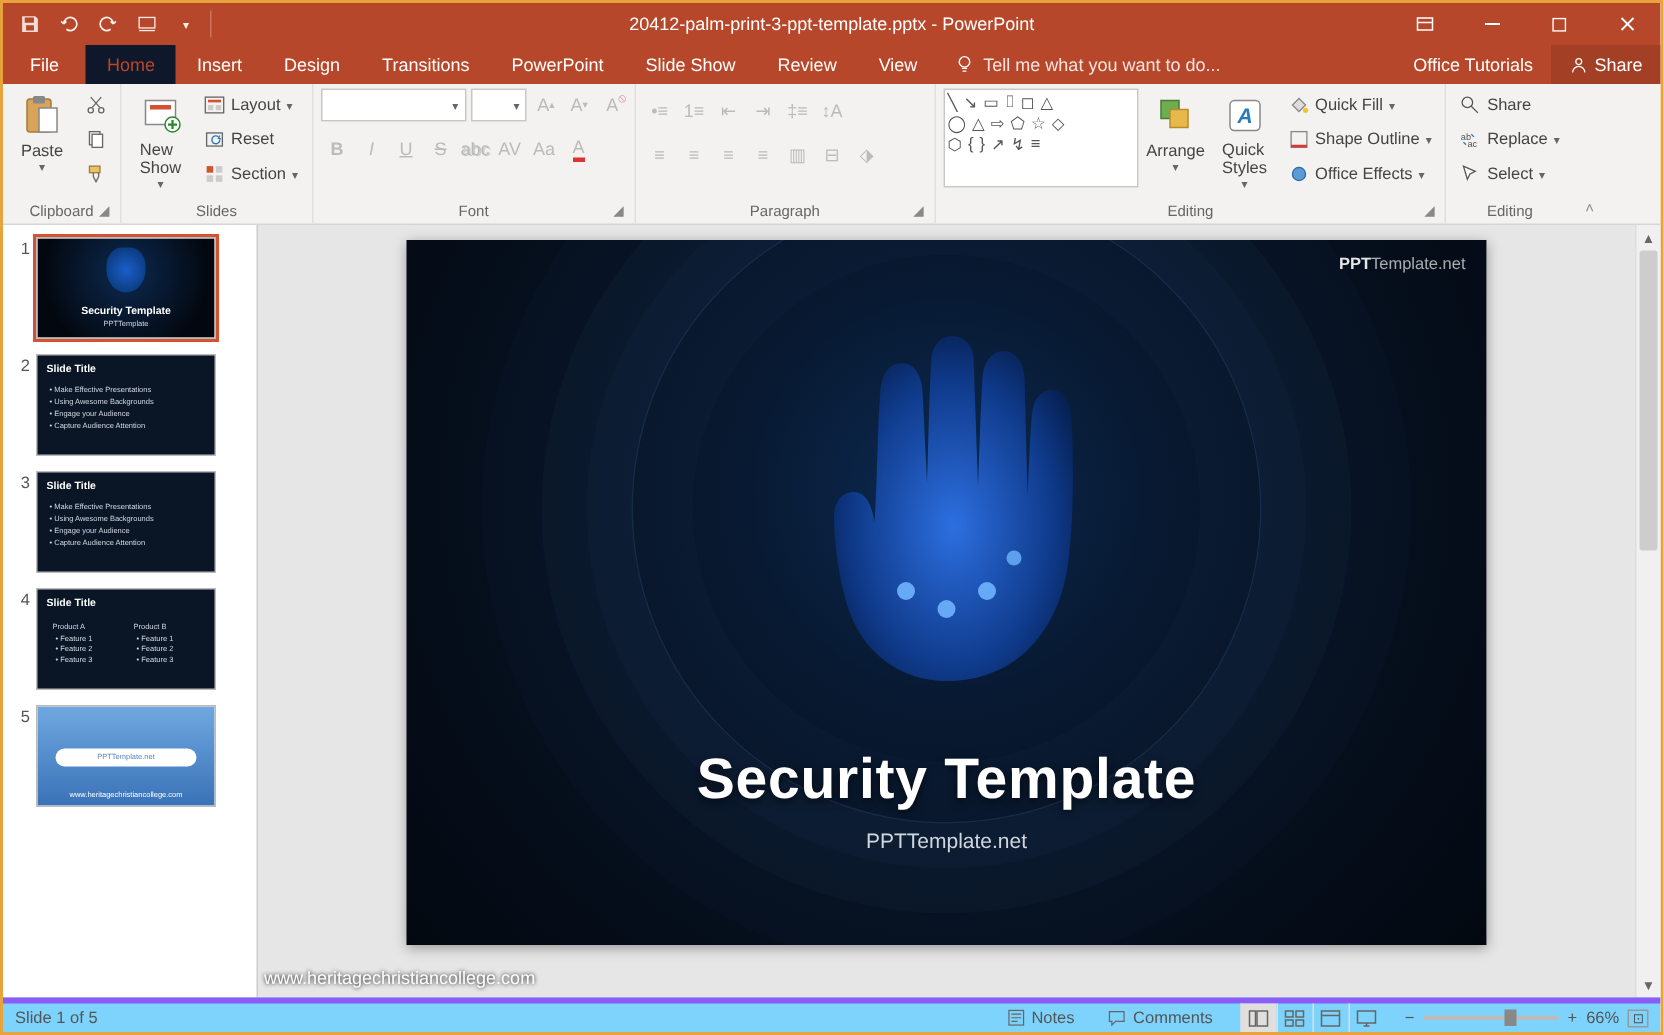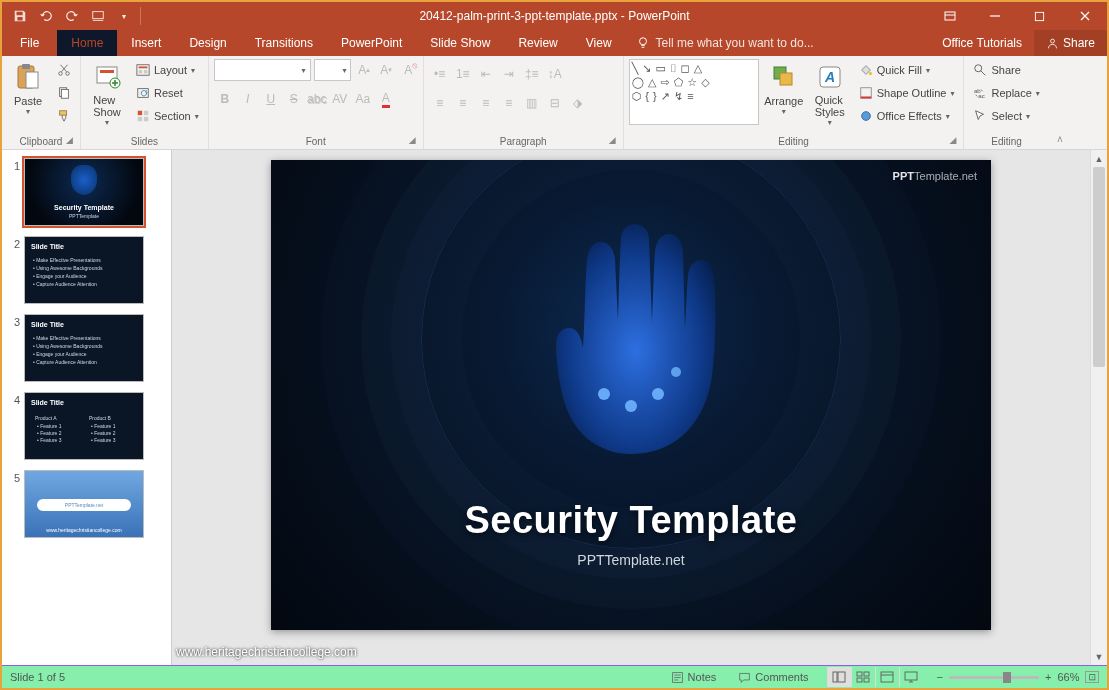--- a/index.html
+++ b/index.html
@@ -68,21 +68,21 @@
 .slide .watermark b { color: #e6e6e6; }
 .slide-title { position: absolute; bottom: 88px; left: 0; right: 0; text-align: center; font-size: 38px; font-weight: 600; text-shadow: 0 2px 6px rgba(0,0,0,.6); letter-spacing: .5px; }
 .slide-sub { position: absolute; bottom: 62px; left: 0; right: 0; text-align: center; font-size: 14px; color: #cfd6e0; }
 
 .scroll-v { width: 17px; background: #f0f0f0; border-left: 1px solid #ddd; display: flex; flex-direction: column; }
 .scroll-v .arrow { height: 17px; display: flex; align-items: center; justify-content: center; color: #666; font-size: 9px; cursor: pointer; }
 .scroll-v .track { flex: 1; position: relative; }
 .scroll-v .thumb { position: absolute; left: 2px; right: 2px; top: 0; height: 200px; background: #cdcdcd; border-radius: 2px; }
 
 
-.statusbar { height: 23px; background: #86efac; border-top: 1px solid #8b5cf6; display: flex; align-items: center; font-size: 11px; color: #555; padding: 0 8px; gap: 14px; }
+.statusbar { height: 23px; background: #7dd3fc; border-top: 4px solid #8b5cf6; display: flex; align-items: center; font-size: 11px; color: #555; padding: 0 8px; gap: 14px; }
 .statusbar .spacer { flex: 1; }
 .sb-btn { display: flex; align-items: center; gap: 4px; cursor: pointer; padding: 0 4px; }
 .view-btns { display: flex; gap: 0; }
 .view-btn { width: 24px; height: 20px; display: flex; align-items: center; justify-content: center; border-left: 1px solid #ddd; cursor: pointer; color: #666; }
 .view-btn.active { background: #e0dfde; }
 .zoom { display: flex; align-items: center; gap: 6px; }
 .zoom-track { width: 90px; height: 3px; background: #bbb; position: relative; cursor: pointer; }
 .zoom-thumb { position: absolute; top: -4px; left: 54px; width: 8px; height: 11px; background: #888; }
 
 svg { display: block; }

